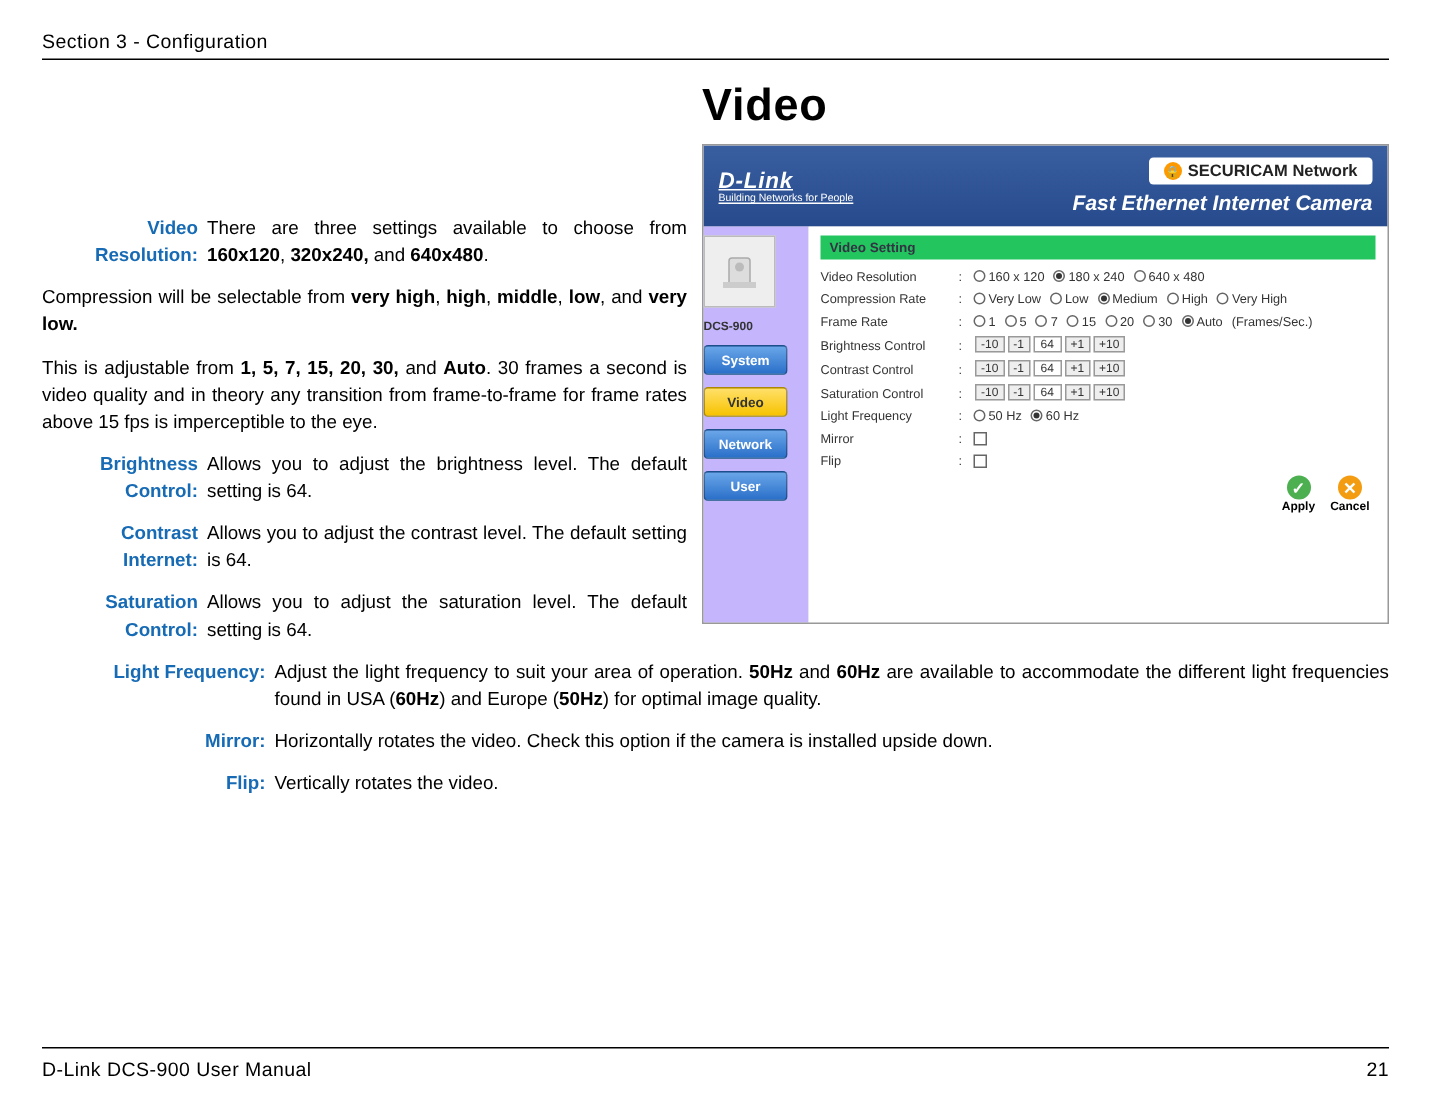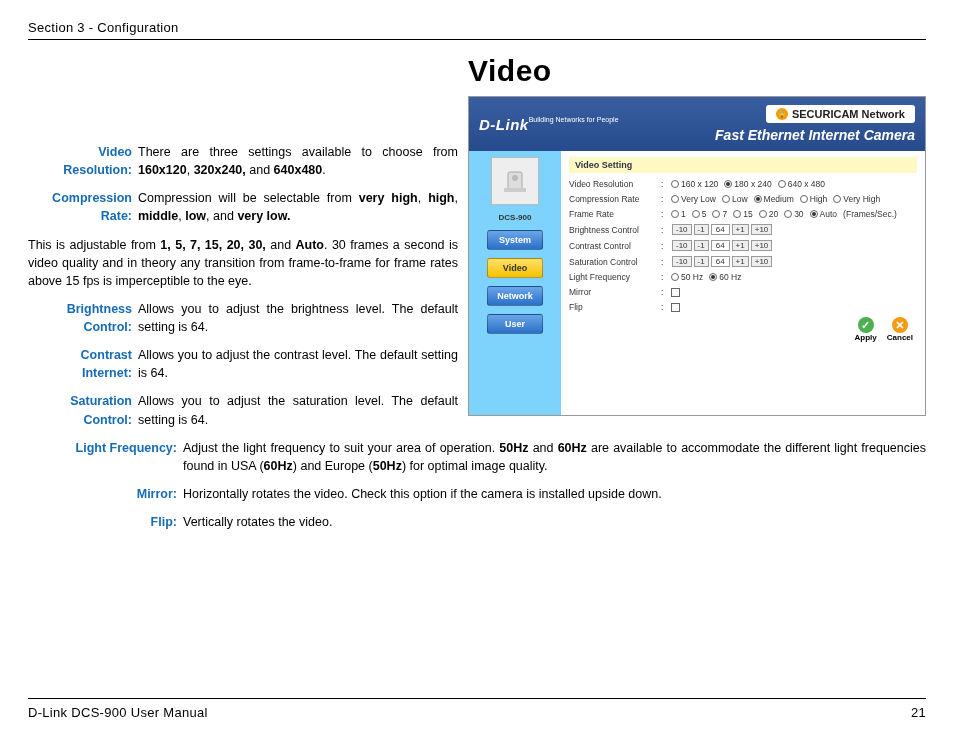--- a/index.html
+++ b/index.html
@@ -50,60 +50,60 @@
     height: 320px;
     overflow: hidden;
   }
   .shot-top {
     height: 54px;
     background: linear-gradient(#3a5fa0, #264a8b);
     display: flex; align-items: center; justify-content: space-between;
     padding: 0 10px;
     color: #fff;
   }
-  .dlink { display:flex; flex-direction:row; }
+  .dlink { display:flex; flex-direction:column;text-decoration:underline; }
   .dlink .brand { font-weight:bold; font-size:15px; font-style:italic; letter-spacing:0.5px; }
   .dlink .tag { font-size:7px; }
   .securicam-box { text-align:right; }
   .securi {
     background:#fff; color:#222; font-weight:bold; font-size:11px;
     padding:3px 10px; border-radius:3px; display:inline-flex; align-items:center; gap:4px;
   }
   .lockicon {
     width:12px;height:12px;border-radius:50%;background:#f90;
     display:inline-flex;align-items:center;justify-content:center;font-size:8px;color:#fff;
   }
   .subbar {
     color:#fff; font-weight:bold; font-style:italic; font-size:14px;
     margin-top:4px;
   }
   .shot-body { display:flex; height:calc(100% - 54px); }
   .shot-side {
-    width:92px; background:#7dd3fc;
-    display:flex; flex-direction:column; align-items:center;
+    width:70px; background:#c4b5fd;
+    display:flex; flex-direction:column; 
     padding-top:6px; gap:8px;
   }
   .cam {
     width:48px; height:48px; background:#eee; border:1px solid #bbb;
     display:flex; align-items:center; justify-content:center; font-size:7px; color:#666;
     flex-direction: column;
   }
   .model { font-size:8px; color:#333; font-weight:bold; }
   .navbtn {
     width:56px; height:20px; border-radius:3px; color:#fff;
     display:flex; align-items:center; justify-content:center;
     font-size:9px; font-weight:bold; border:1px solid rgba(0,0,0,.3);
   }
   .navbtn.sys { background:linear-gradient(#6aa6e8,#2a6fc9); }
   .navbtn.vid { background:linear-gradient(#ffe06a,#f7c200); color:#333; }
   .navbtn.net { background:linear-gradient(#6aa6e8,#2a6fc9); }
   .navbtn.usr { background:linear-gradient(#6aa6e8,#2a6fc9); }
   .shot-main { flex:1; background:#fff; padding:6px 8px; }
   .panel-title {
-    background:#fef9c3; font-weight:bold; padding:3px 6px; font-size:9px; color:#334;
+    background:#22c55e; font-weight:bold; padding:3px 6px; font-size:9px; color:#334;
     margin-bottom:6px;
   }
   .frow { display:flex; align-items:center; margin-bottom:5px; font-size:8.5px; color:#333; }
   .frow .flab { width:92px; }
   .frow .sep { width:10px; }
   .radio { width:8px;height:8px;border:1px solid #666;border-radius:50%;margin-right:2px;display:inline-block;vertical-align:middle; }
   .radio.on::after{content:"";display:block;width:4px;height:4px;background:#333;border-radius:50%;margin:1px;}
   .stepbtn { border:1px solid #999;background:#eee;padding:0 3px;margin:0 1px;font-size:8px;display:inline-block; }
   .valbox { border:1px solid #999;background:#fff;padding:0 4px;margin:0 1px;font-size:8px;display:inline-block;min-width:18px;text-align:center; }
   .chk { width:9px;height:9px;border:1px solid #666;display:inline-block; }
@@ -125,21 +125,20 @@
 
 <h1 class="page-title">Video</h1>
 
 <div class="content-row">
   <div class="defs" id="defs-narrow">
       <div class="def">
         <div class="lbl">Video Resolution:</div>
         <div class="val">There are three settings available to choose from <b>160x120</b>, <b>320x240,</b> and <b>640x480</b>.</div>
       </div>
       <div class="def">
-        <div class="lbl">Compression Rate:</div>
         <div class="val">Compression will be selectable from <b>very high</b>, <b>high</b>, <b>middle</b>, <b>low</b>, and <b>very low.</b></div>
       </div>
       <div class="def">
         <div class="val">This is adjustable from <b>1, 5, 7, 15, 20, 30,</b> and <b>Auto</b>. 30 frames a second is video quality and in theory any transition from frame-to-frame for frame rates above 15 fps is imperceptible to the eye.</div>
       </div>
       <div class="def">
         <div class="lbl">Brightness Control:</div>
         <div class="val">Allows you to adjust the brightness level. The default setting is 64.</div>
       </div>
       <div class="def">

